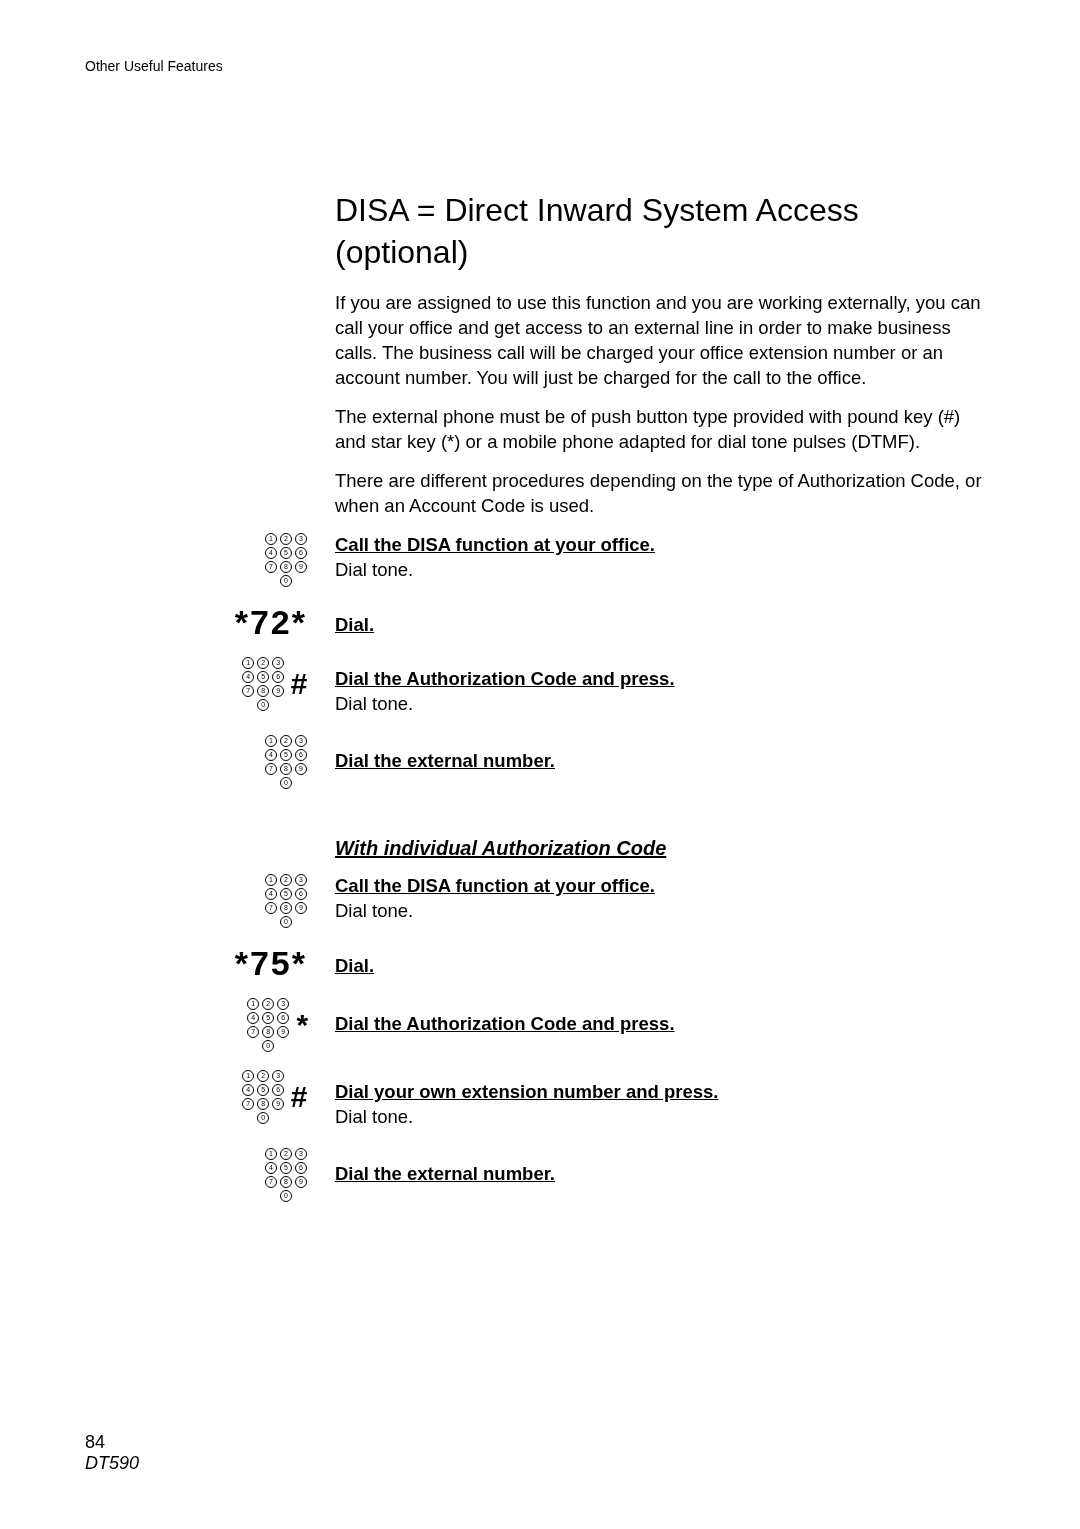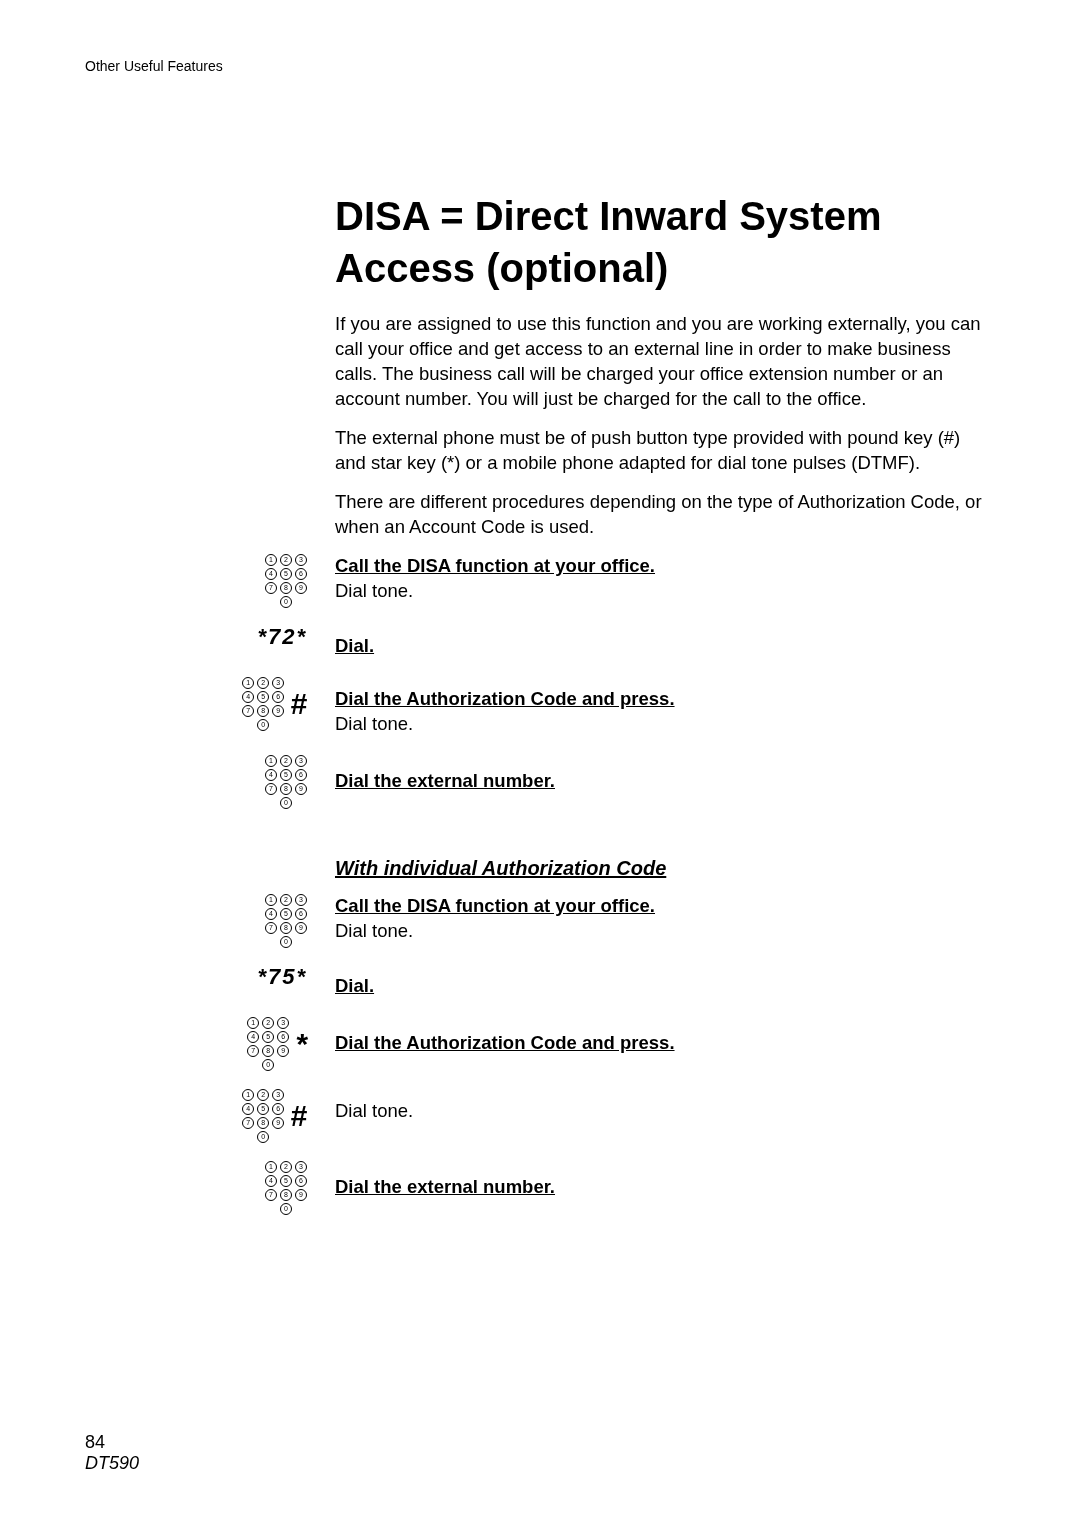--- a/index.html
+++ b/index.html
@@ -17,22 +17,22 @@
     left: 85px;
     font-size: 14px;
   }
   .content {
     position: absolute;
     top: 190px;
     left: 335px;
     width: 660px;
   }
   .content h1 {
-    font-size: 40px;
-    font-weight: bold;
+    font-size: 32px;
+    font-weight: normal;
     line-height: 1.3;
     margin-bottom: 18px;
   }
   .content p.body {
     font-size: 18.5px;
     line-height: 1.35;
     margin-bottom: 14px;
   }
   .content h2 {
     font-size: 20px;
@@ -62,23 +62,22 @@
     font-weight: bold;
     font-size: 18.5px;
     line-height: 1.35;
     text-decoration: underline;
   }
   .step-text .light {
     font-size: 18.5px;
     line-height: 1.35;
   }
   .dialcode {
-    font-size: 22px;
+    font-size: 34px;
     font-weight: bold;
-    font-style: italic;
     letter-spacing: 2px;
     line-height: 1;
   }
   .keypad {
     display: inline-flex;
     flex-direction: column;
     align-items: center;
     gap: 2px;
   }
   .keypad-row {
@@ -319,20 +318,21 @@
               <span class="key">9</span>
             </span>
           <span class="keypad-row">
               <span class="key">0</span>
             </span>
         </span>
         <span class="sym">#</span>
       </span>
     </div>
     <div class="step-text" style="padding-top:10px;">
+      <div class="bold">Dial your own extension number and press.</div>
       <div class="light">Dial tone.</div>
     </div>
   </div>
 
   <div class="step">
     <div class="step-icon">
       <span class="keypad">
         <span class="keypad-row">
             <span class="key">1</span>
             <span class="key">2</span>

